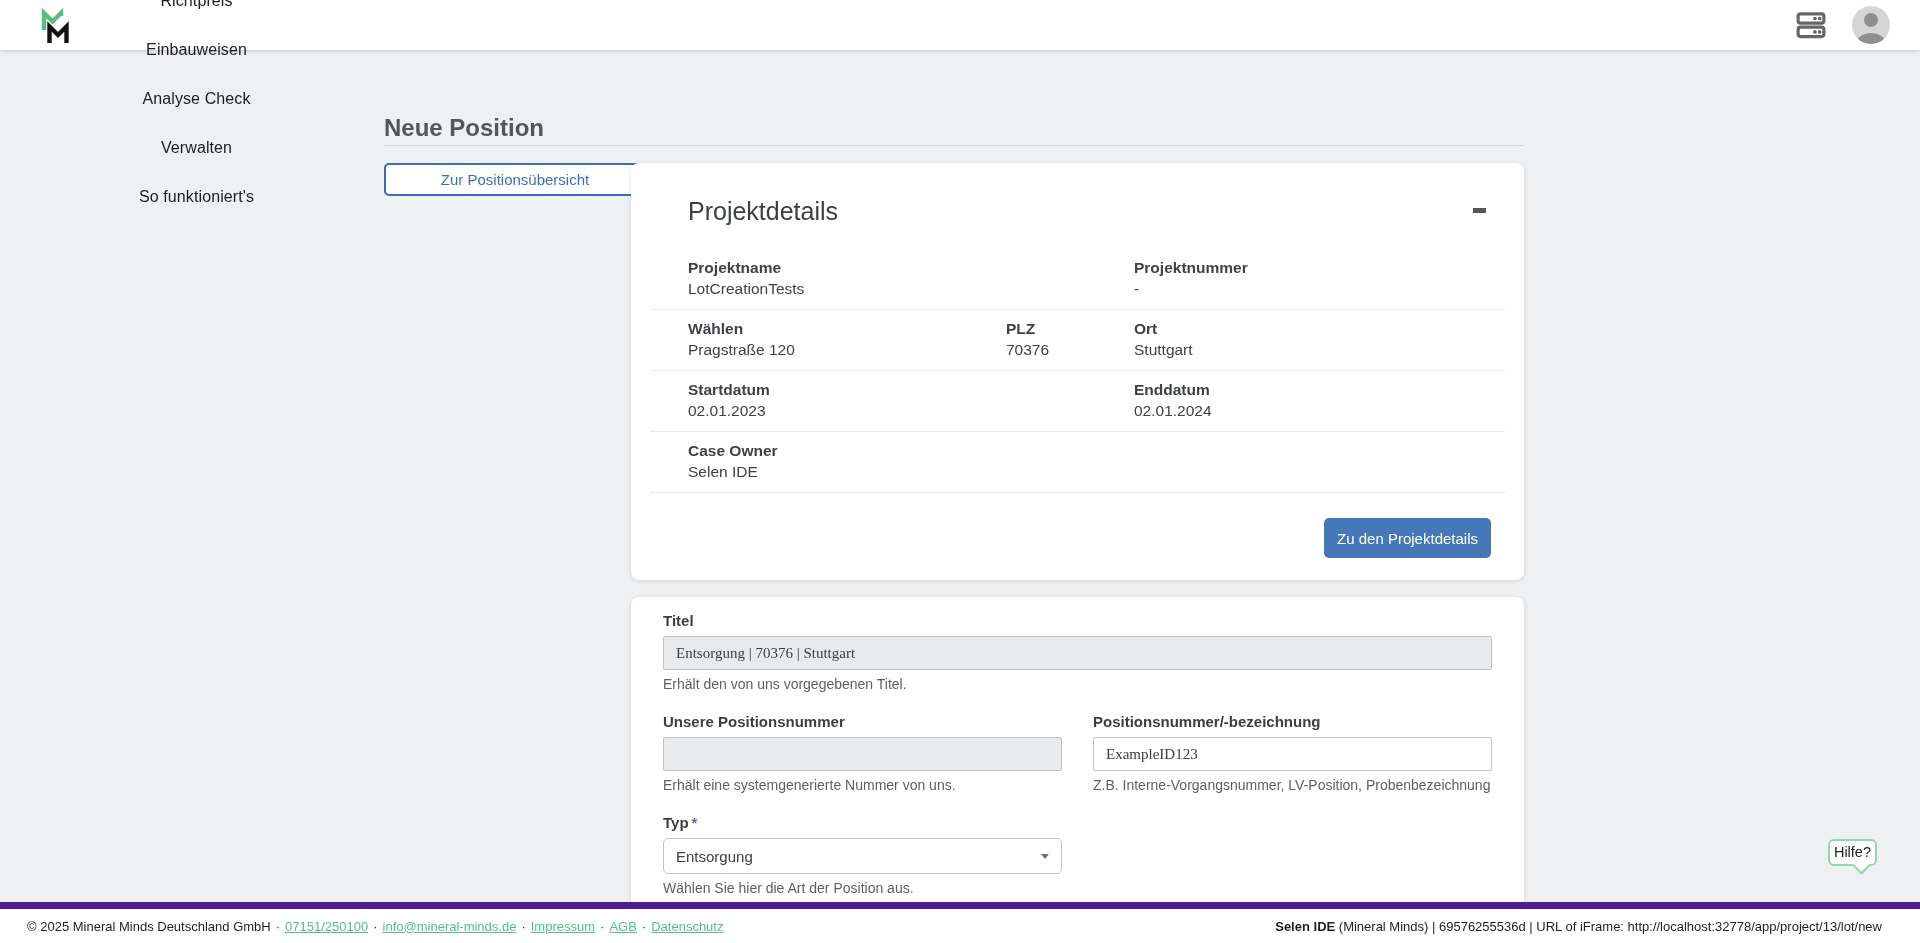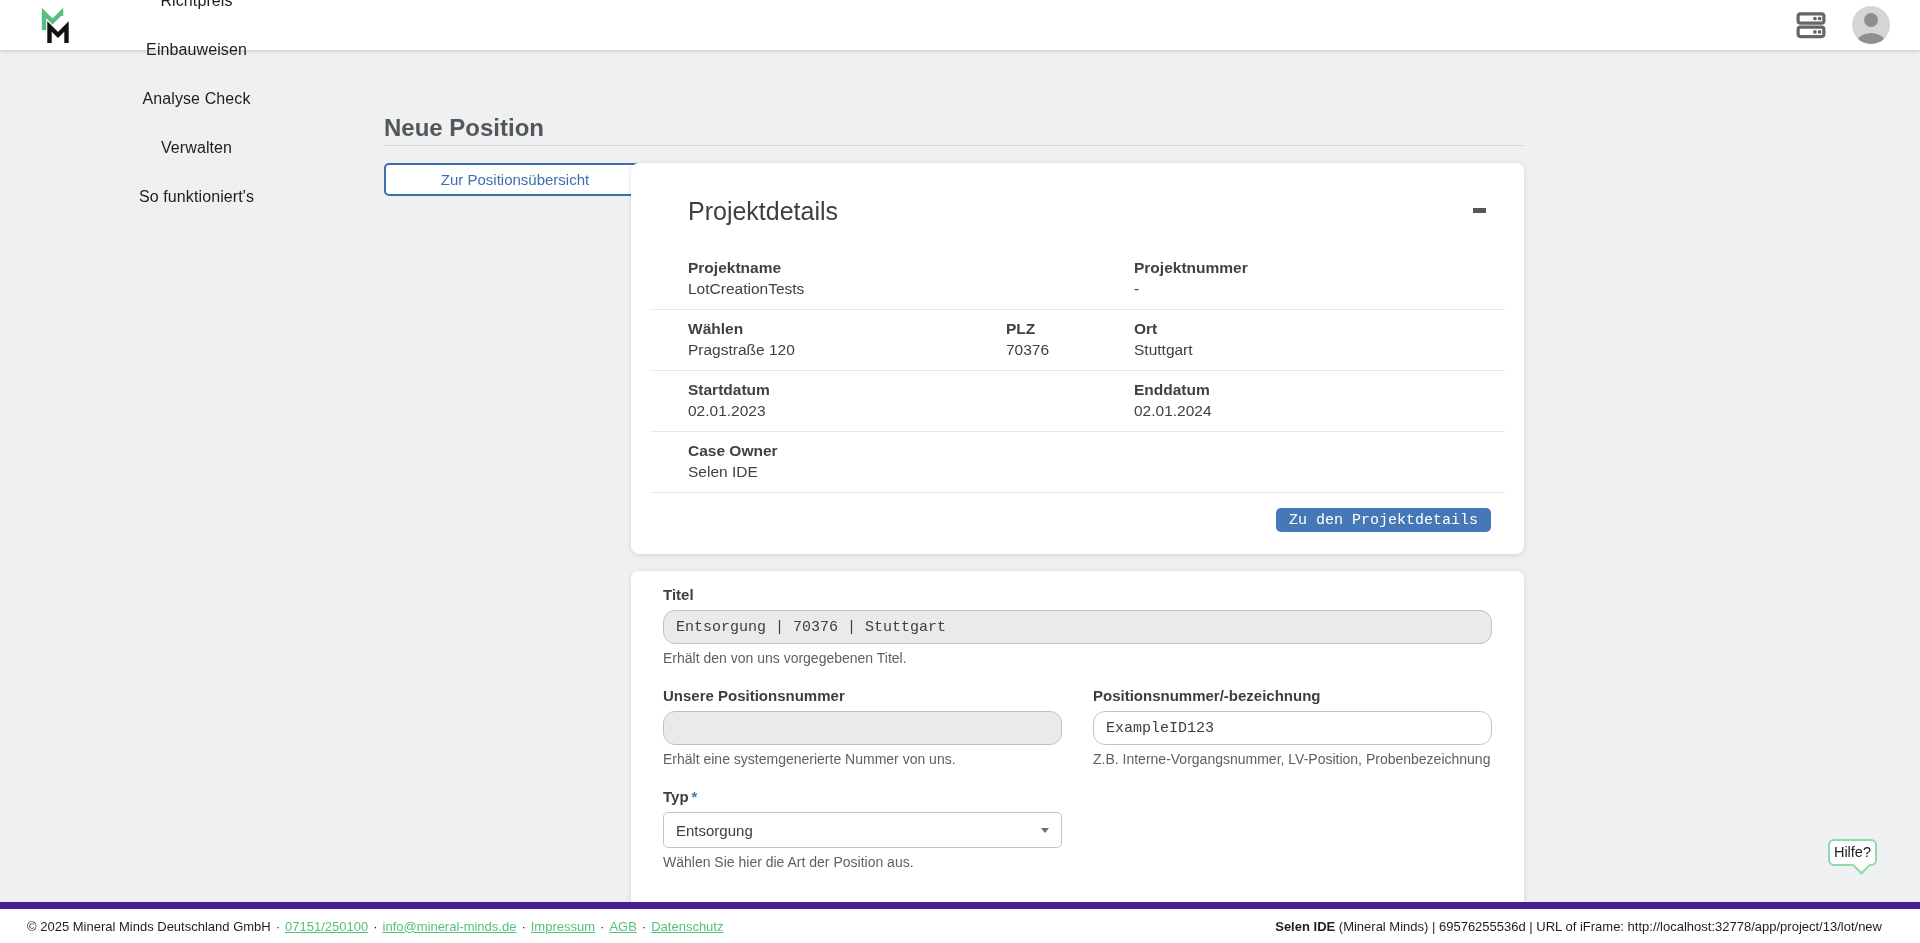--- a/index.html
+++ b/index.html
@@ -54,30 +54,30 @@
     display:grid;grid-template-columns:318px 128px 1fr;
     padding:8px 38px 10px;border-bottom:1px solid #e9e9e9;
   }
   .span2{grid-column:1 / 3;}
   .span3{grid-column:1 / 4;}
   .col3{grid-column:3;}
   .pc-label{font-size:15.5px;font-weight:700;color:#3e4245;line-height:21px;}
   .pc-value{font-size:15.5px;color:#3e4245;line-height:21px;}
   .pc-actions{display:flex;justify-content:flex-end;padding:15px 33px 0;}
   .btn-primary{
-    background:#4678b8;color:#fff;border:none;border-radius:5px;height:24px;
-    padding:0 13px;font-size:15px;font-family:Liberation Mono, monospace;cursor:pointer;
+    background:#4678b8;color:#fff;border:none;border-radius:5px;height:40px;
+    padding:0 13px;font-size:15px;font-family:Liberation Sans, sans-serif;cursor:pointer;margin-top:10px;
   }
   
   .fc{margin-top:17px;padding:15px 32px 60px;}
   .f-label{display:block;font-size:15px;font-weight:700;color:#3b3f42;margin-bottom:7px;}
   .req{color:#4678b8;margin-left:3px;}
   .f-input{
-    width:100%;height:34px;border:1px solid #c2c5c8;border-radius:12px;padding:0 12px;
-    font-size:15px;font-family:Liberation Mono, monospace;color:#3c4043;background:#fff;box-sizing:border-box;
+    width:100%;height:34px;border:1px solid #c2c5c8;border-radius:2px;padding:0 12px;
+    font-size:15px;font-family:Liberation Serif, serif;color:#3c4043;background:#fff;box-sizing:border-box;
   }
   .f-input:disabled{background:#e9eaeb;border-color:#bfc1c3;color:#3c4043;opacity:1;}
   .f-hint{font-size:14px;color:#5d6165;margin-top:6px;line-height:16px;}
   .f-grid{display:grid;grid-template-columns:1fr 1fr;column-gap:31px;margin-top:21px;}
   .f-select{
     height:36px;border:1px solid #c2c5c8;border-radius:5px;background:#fff;cursor:pointer;
     display:flex;align-items:center;justify-content:space-between;padding:0 12px;
     font-size:15px;color:#3c4043;box-sizing:border-box;
   }
   .caret{width:0;height:0;border-left:4.5px solid transparent;border-right:4.5px solid transparent;border-top:5px solid #6b6f73;}

